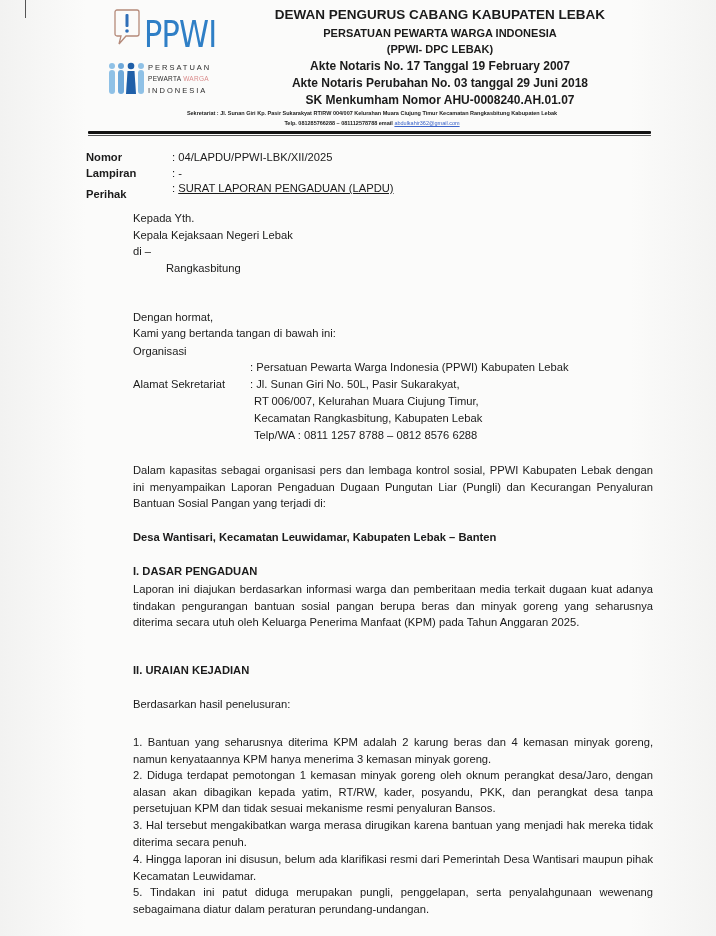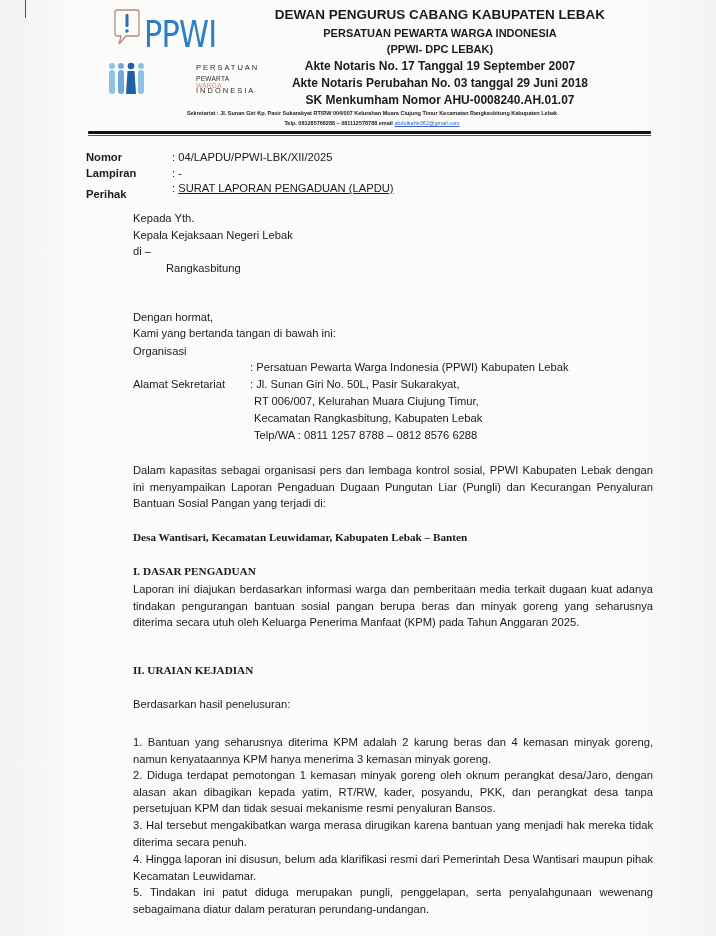--- a/index.html
+++ b/index.html
@@ -18,21 +18,21 @@
 
   
   .logo { position: absolute; left: 100px; top: 6px; width: 130px; height: 92px; }
   .logo .bubble { position: absolute; left: 14px; top: 2px; width: 26px; height: 38px; }
   .logo .ppwi {
     position: absolute; left: 44px; top: 10px; font-size: 37px; letter-spacing: -1px;
     color: #2f7fc6; font-weight: normal; transform: scaleX(0.82); transform-origin: left top;
     font-family: "DejaVu Sans", sans-serif; line-height: 1;
   }
   .logo .people { position: absolute; left: 8px; top: 56px; }
-  .logo .sub { position: absolute; left: 48px; font-size: 7.5px; letter-spacing: 2px; color: #2b2b2b; line-height: 1; margin-left: 48px; }
+  .logo .sub { position: absolute; left: 48px; font-size: 7.5px; letter-spacing: 2px; color: #2b2b2b; line-height: 1; }
   .logo .sub1 { top: 58px; }
   .logo .sub2 { top: 70px; font-size: 6.5px; letter-spacing: 0.3px; }
   .logo .sub2 .warga { color: #d98b8b; }
   .logo .sub3 { top: 81px; }
 
   .lh { position: absolute; left: 230px; width: 420px; text-align: center; font-weight: bold; line-height: 1; }
   .lh1 { top: 8px;  font-size: 13.5px; }
   .lh2 { top: 28px; font-size: 11px; }
   .lh3 { top: 44px; font-size: 11px; }
   .lh4 { top: 60px; font-size: 12px; }
@@ -43,21 +43,21 @@
   .addr2 { top: 121px; }
   .addr2 .mail { color: #3a63c9; text-decoration: underline; font-weight: normal; }
   .rule { position: absolute; left: 88px; top: 131px; width: 563px; height: 3px; background: #121212; border-radius: 1px; }
   .rule2 { position: absolute; left: 88px; top: 135px; width: 563px; height: 1px; background: #555; }
 
   
   .t { position: absolute; font-size: 11.2px; line-height: 1; white-space: nowrap; }
   .meta-label { left: 86px; font-weight: bold; }
   .meta-val { left: 172px; }
   .u { text-decoration: underline; }
-  .b { font-weight: bold; font-family: Liberation Serif, serif; }
+  .b { font-weight: bold; }
 
   .para { position: absolute; left: 133px; width: 520px; font-size: 11.2px; line-height: 16.7px; text-align: justify; }
 
   .watermark {
     position: absolute; left: 596px; top: 902px; font-family: "DejaVu Sans Mono", monospace;
     font-size: 12px; font-weight: bold; color: #fff; letter-spacing: 0.5px;
     text-shadow: -1px -1px 0 #222, 1px -1px 0 #222, -1px 1px 0 #222, 1px 1px 0 #222;
     margin-top: 36px;
   }
 </style>
@@ -85,21 +85,21 @@
         <rect x="30" y="8" width="6" height="24" rx="3" fill="#8fc1e6"></rect>
     </svg>
     <div class="sub sub1">PERSATUAN</div>
     <div class="sub sub2"><span>PEWARTA</span> <span class="warga">WARGA</span></div>
     <div class="sub sub3">INDONESIA</div>
   </div>
 
   <div class="lh lh1">DEWAN PENGURUS CABANG KABUPATEN LEBAK</div>
   <div class="lh lh2">PERSATUAN PEWARTA WARGA INDONESIA</div>
   <div class="lh lh3">(PPWI- DPC LEBAK)</div>
-  <div class="lh lh4">Akte Notaris No. 17 Tanggal 19 September 2007</div>
+  <div class="lh lh4">Akte Notaris No. 17 Tanggal 19 February 2007</div>
   <div class="lh lh5">Akte Notaris Perubahan No. 03 tanggal 29 Juni 2018</div>
   <div class="lh lh6">SK Menkumham Nomor AHU-0008240.AH.01.07</div>
   <div class="addr addr1">Sekretariat : Jl. Sunan Giri Kp. Pasir Sukarakyat RT/RW 004/007 Kelurahan Muara Ciujung Timur Kecamatan Rangkasbitung Kabupaten Lebak</div>
   <div class="addr addr2"><span>Telp. 081285766288 – 081112578788 email </span><span class="mail">abdulkahir362@gmail.com</span></div>
   <div class="rule"></div>
   <div class="rule2"></div>
 
   <div class="t meta-label" style="top:152px">Nomor</div>
   <div class="t meta-val" style="top:152px">: 04/LAPDU/PPWI-LBK/XII/2025</div>
   <div class="t meta-label" style="top:168px">Lampiran</div>

